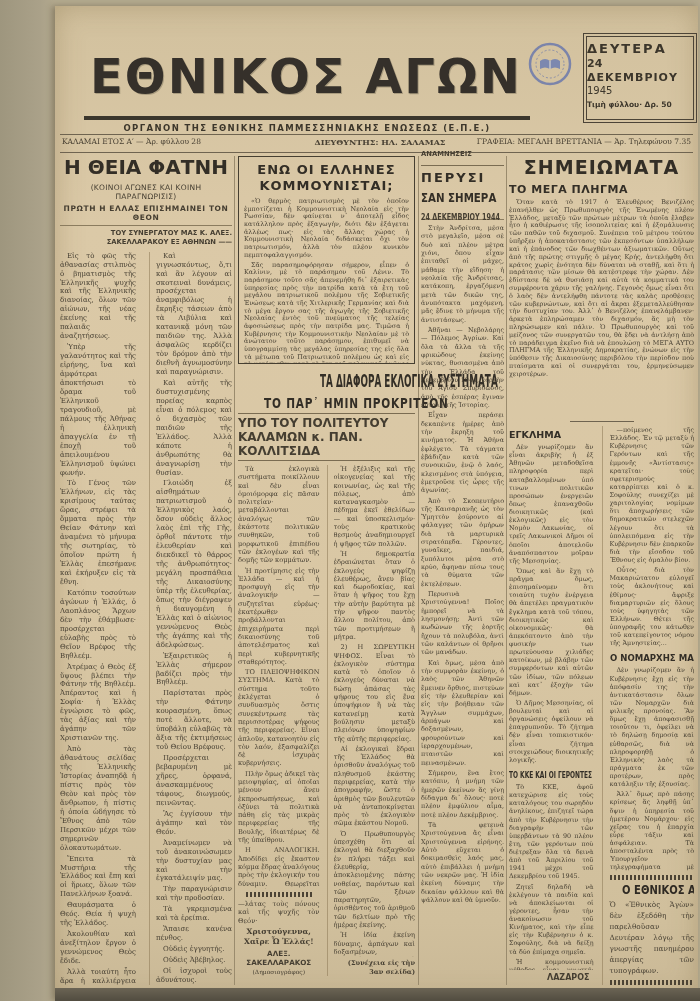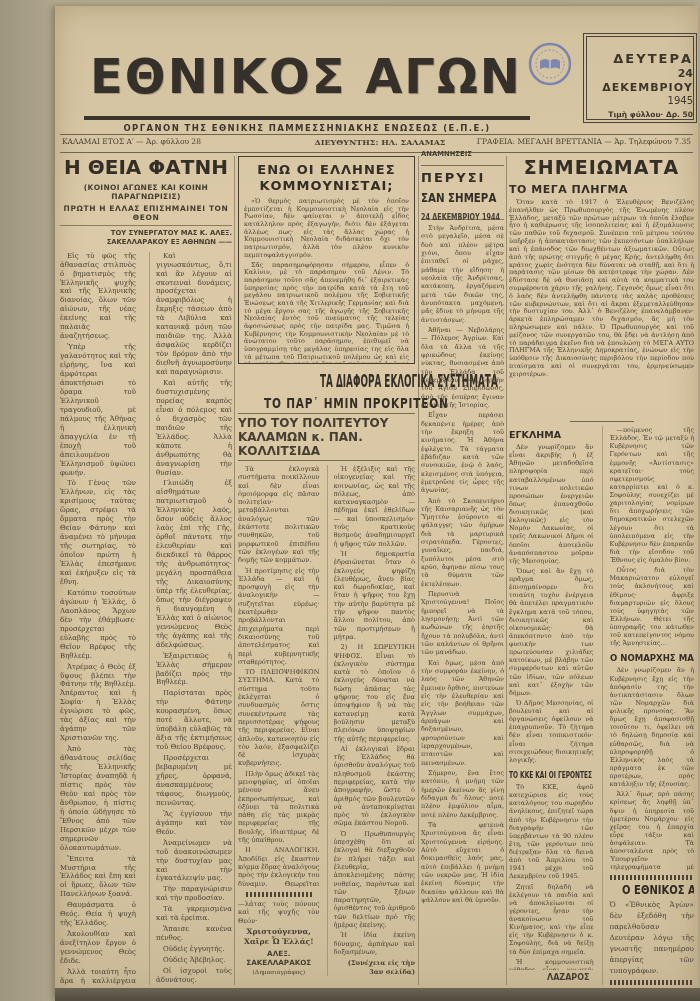--- a/index.html
+++ b/index.html
@@ -15,42 +15,42 @@
   .cx{display:inline-block;white-space:nowrap;transform-origin:50% 50%;}
   
   #masthead-title{left:82px;top:38px;width:448px;height:76px;line-height:76px;text-align:center;
     font-size:48px;letter-spacing:2px;font-weight:bold;color:#35302a;
     text-shadow:1px 1px 0 rgba(40,35,25,.25);}
   #title-rule{left:84px;top:116px;width:446px;height:4px;background:#3b362c;}
   #masthead-subtitle{left:84px;top:123px;width:446px;text-align:center;font-size:8.5px;
     letter-spacing:1.4px;color:#3c362b;}
   #stamp{left:528px;top:42px;width:44px;height:44px;}
   #datebox{left:583px;top:33px;width:108px;height:84px;border:1px solid #4c4437;padding:2px;}
-  #datebox .inner{border:1px solid #4c4437;height:100%;box-sizing:border-box;text-align:right;
-    padding-top:14px;color:#3c362b;}
+  #datebox .inner{border:1px solid #4c4437;height:100%;box-sizing:border-box;text-align:left;
+    padding-top:4px;color:#3c362b;}
   #datebox .day{font-size:13px;letter-spacing:2px;}
   #datebox .num{font-size:11px;margin-top:1px;}
   #datebox .mon{font-size:11px;letter-spacing:1px;margin-top:1px;}
   #datebox .yr{font-size:10px;margin-top:1px;}
   #datebox .price{font-size:7.5px;margin-top:4px;font-weight:bold;}
   .hrule{background:#6f6450;height:1px;}
   #infobar-text{left:60px;top:137px;width:633px;height:13px;font-size:7.5px;color:#4a4234;}
   #infobar-text .l{position:absolute;left:2px;top:0;}
   #infobar-text .c{position:absolute;left:200px;width:240px;text-align:center;top:0;font-weight:bold;font-size:8px;}
   #infobar-text .r{position:absolute;right:2px;top:0;}
   
   .vrule{position:absolute;top:156px;height:829px;width:1px;background:#9a8b6d;}
   
   .paras p{margin:0 0 2px 0;text-indent:7px;text-align:justify;}
   .sc{display:flex;flex-direction:column;overflow:hidden;}
   .sc .paras{flex:1 1 auto;overflow:hidden;}
   
   #colA{left:60px;top:156px;width:172px;height:829px;display:flex;flex-direction:column;}
   #colA .h1{font-size:20px;line-height:22px;text-align:center;font-weight:bold;color:#332e26;}
-  #colA .kick{font-size:7.5px;text-align:center;margin-top:5px;font-weight:bold;letter-spacing:.3px;}
+  #colA .kick{font-size:7.5px;text-align:center;margin-top:5px;font-weight:normal;letter-spacing:.3px;}
   #colA .deck{font-size:7.5px;text-align:center;margin-top:3px;font-weight:bold;letter-spacing:.6px;
     border-bottom:1px solid #8b7c5f;padding-bottom:3px;}
   #colA .byl{font-size:6.8px;text-align:right;margin-top:3px;font-weight:bold;line-height:1.3;}
   #colA .cols{display:flex;gap:13px;margin-top:5px;flex:1;overflow:hidden;font-size:7px;line-height:1.28;}
   #colA .cols .sc{width:82px;}
   #colA .cols .sc + .sc{border-left:1px solid rgba(140,120,85,.55);padding-left:6px;}
   
   #colB{left:238px;top:156px;width:177px;height:829px;display:flex;flex-direction:column;}
   #comm-box{border:1.5px solid #463f31;padding:5px 5px 4px;height:208px;box-sizing:border-box;overflow:hidden;}
   #comm-box .h{font-size:13px;line-height:16px;text-align:center;font-weight:bold;letter-spacing:1px;color:#332e26;}

